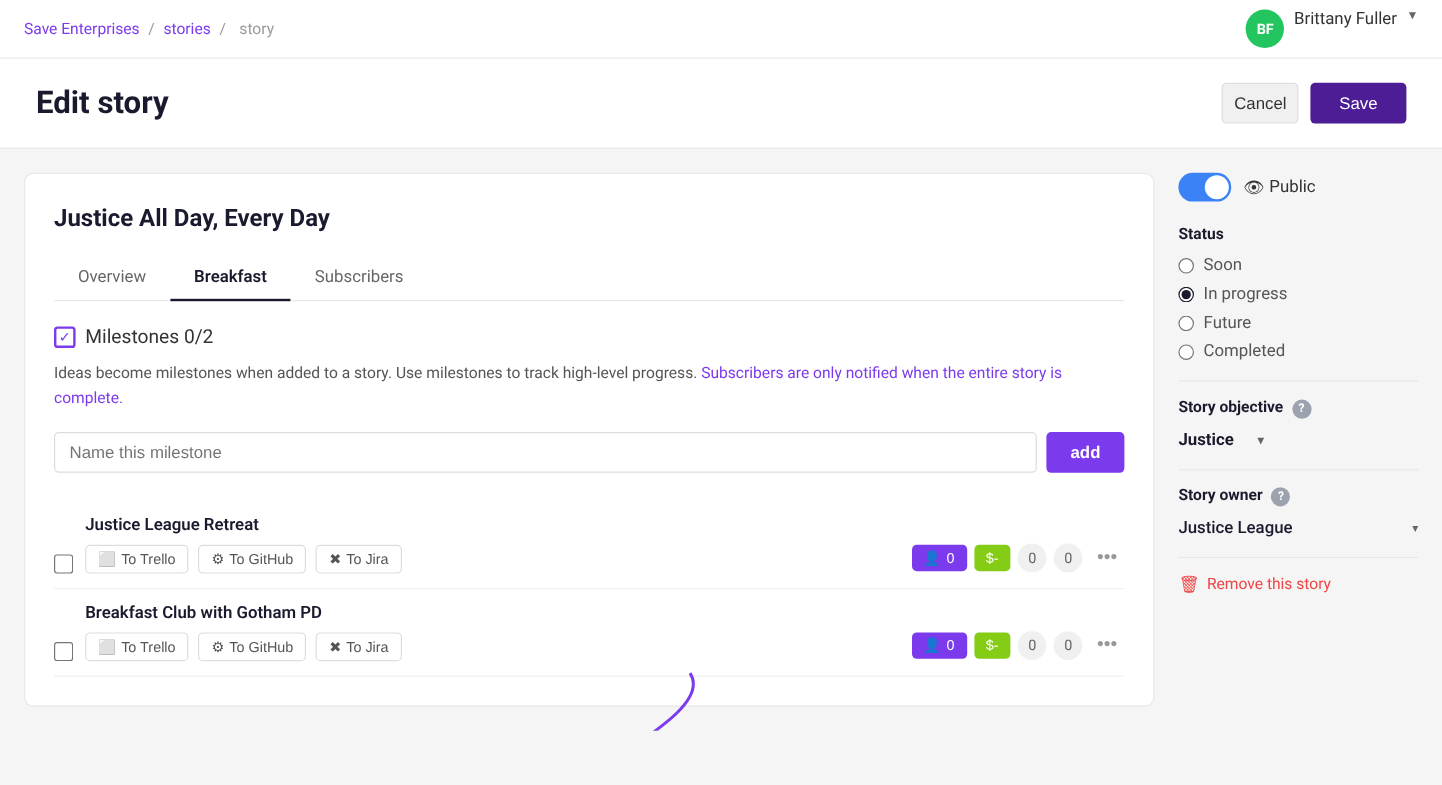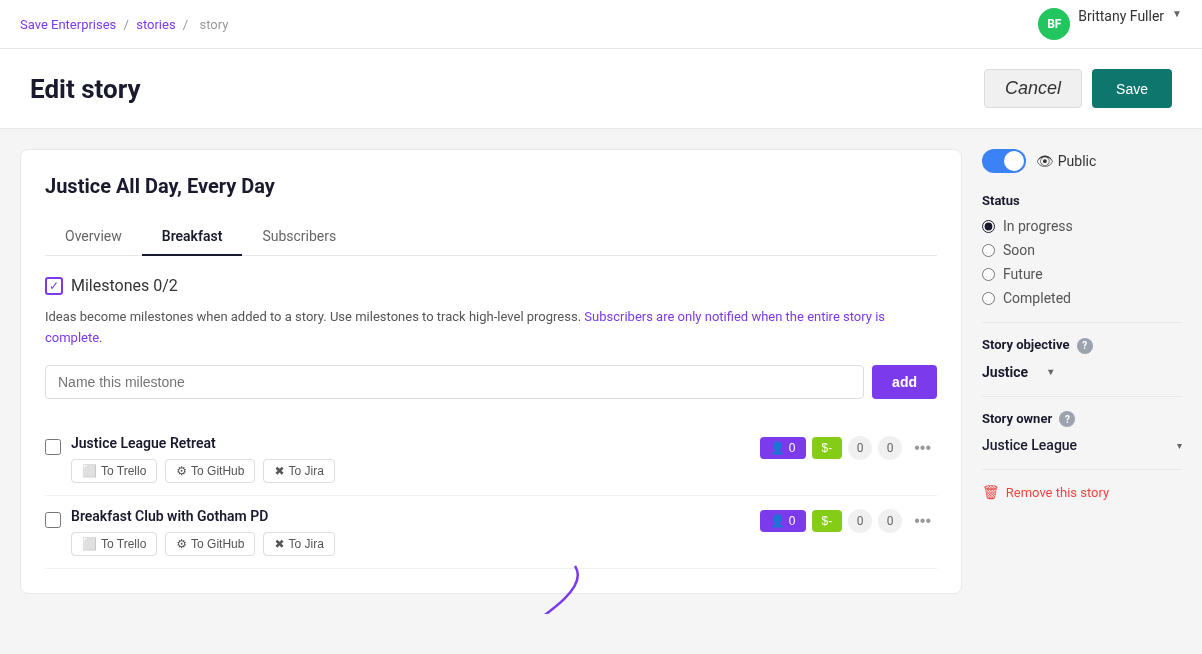--- a/index.html
+++ b/index.html
@@ -10,22 +10,22 @@
     .breadcrumb a { color: #7c3aed; text-decoration: none; }
     .breadcrumb span { color: #999; margin: 0 4px; }
     .user-area { display: flex; align-items: flex-start; gap: 8px; cursor: pointer; }
     .user-avatar { width: 32px; height: 32px; background: #22c55e; border-radius: 50%; display: flex; align-items: center; justify-content: center; color: white; font-weight: bold; font-size: 12px; }
     .user-name { font-size: 14px; color: #333; }
     .chevron-down { font-size: 10px; color: #666; }
 
     .page-header { background: white; padding: 20px 30px; display: flex; align-items: center; justify-content: space-between; border-bottom: 1px solid #e8e8e8; gap: 13px; }
     .page-title { font-size: 26px; font-weight: 700; color: #1a1a2e; }
     .header-actions { display: flex; gap: 10px; }
-    .btn-cancel { padding: 8px 20px; background: #f0f0f0; border: 1px solid #ddd; border-radius: 4px; cursor: pointer; font-size: 18px; color: #333; font-style: italic; }
-    .btn-save { padding: 8px 24px; background: #0f766e; border: none; border-radius: 4px; cursor: pointer; font-size: 14px; color: white; font-weight: 500; }
+    .btn-cancel { padding: 8px 9px; background: #f0f0f0; border: 1px solid #ddd; border-radius: 4px; cursor: pointer; font-size: 14px; color: #333; }
+    .btn-save { padding: 8px 24px; background: #4c1d95; border: none; border-radius: 4px; cursor: pointer; font-size: 14px; color: white; font-weight: 500; }
 
     .main-content { display: flex; gap: 20px; padding: 20px; max-width: 1202px; }
 
     .story-panel { background: white; border-radius: 8px; flex: 1; padding: 24px; border: 1px solid #e8e8e8; }
     .story-title { font-size: 20px; font-weight: 700; margin-bottom: 20px; color: #1a1a2e; }
 
     .tabs { display: flex; border-bottom: 1px solid #e8e8e8; margin-bottom: 20px; }
     .tab { padding: 10px 20px; cursor: pointer; font-size: 14px; color: #666; border-bottom: 2px solid transparent; margin-bottom: -1px; }
     .tab.active { color: #1a1a2e; font-weight: 600; border-bottom-color: #1a1a2e; }
 
@@ -34,21 +34,21 @@
     .checkbox-icon { width: 18px; height: 18px; border: 2px solid #7c3aed; border-radius: 3px; display: flex; align-items: center; justify-content: center; }
     .check-mark { color: #7c3aed; font-size: 12px; }
 
     .milestones-desc { font-size: 13px; color: #555; margin-bottom: 16px; line-height: 1.6; }
     .milestones-desc .highlight { color: #7c3aed; }
 
     .add-milestone-row { display: flex; gap: 8px; margin-bottom: 24px; }
     .milestone-input { flex: 1; padding: 8px 12px; border: 1px solid #ddd; border-radius: 4px; font-size: 14px; color: #999; }
     .btn-add { padding: 8px 20px; background: #7c3aed; border: none; border-radius: 4px; color: white; cursor: pointer; font-size: 14px; font-weight: 600; }
 
-    .milestone-item { display: flex; align-items: flex-start; gap: 10px; padding: 12px 0; border-bottom: 1px solid #f0f0f0; }
+    .milestone-item { display: flex; align-items: flex-end; gap: 10px; padding: 12px 0; border-bottom: 1px solid #f0f0f0; }
     .milestone-checkbox { width: 16px; height: 16px; border: 1px solid #ccc; border-radius: 3px; margin-top: 4px; flex-shrink: 0; }
     .milestone-info { flex: 1; }
     .milestone-name { font-size: 14px; font-weight: 600; color: #1a1a2e; margin-bottom: 8px; }
     .milestone-links { display: flex; gap: 8px; }
     .link-btn { display: flex; align-items: center; gap: 4px; padding: 4px 10px; border: 1px solid #ddd; border-radius: 4px; font-size: 12px; color: #555; cursor: pointer; background: white; }
     .milestone-actions { display: flex; align-items: center; gap: 6px; margin-left: auto; }
     .action-btn-purple { background: #7c3aed; color: white; border: none; border-radius: 4px; padding: 4px 10px; font-size: 12px; display: flex; align-items: center; gap: 4px; cursor: pointer; }
     .action-btn-green { background: #84cc16; color: white; border: none; border-radius: 4px; padding: 4px 10px; font-size: 12px; display: flex; align-items: center; gap: 4px; cursor: pointer; }
     .count-badge { width: 24px; height: 24px; border-radius: 50%; background: #f0f0f0; display: flex; align-items: center; justify-content: center; font-size: 12px; color: #666; }
     .more-btn { background: none; border: none; cursor: pointer; color: #999; font-size: 16px; padding: 4px 6px; }
@@ -220,26 +220,26 @@
       <div class="public-label">
         <span>👁</span>
         <span>Public</span>
       </div>
     </div>
 
     <div class="right-section">
       <div class="section-label">Status</div>
       <div class="radio-group">
         <label class="radio-item">
+          <input type="radio" name="status" style="">
+          <span>Soon</span>
+        </label>
+        <label class="radio-item">
           <input type="radio" name="status" checked="" style="">
           <span>In progress</span>
-        </label>
-        <label class="radio-item">
-          <input type="radio" name="status" style="">
-          <span>Soon</span>
         </label>
         <label class="radio-item">
           <input type="radio" name="status" style="">
           <span>Future</span>
         </label>
         <label class="radio-item">
           <input type="radio" name="status" style="">
           <span>Completed</span>
         </label>
       </div>

